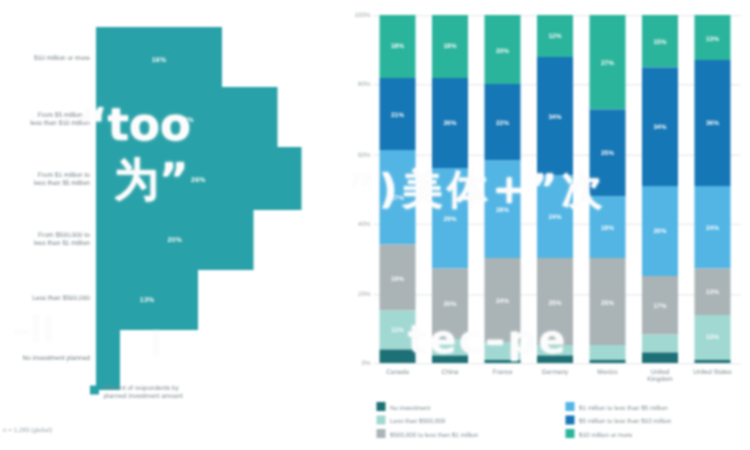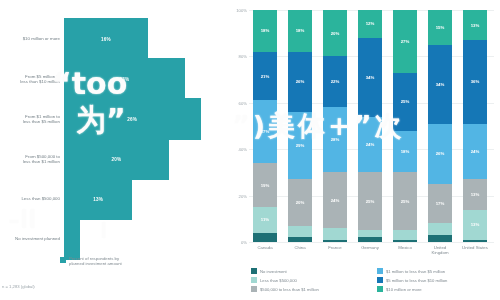--- a/index.html
+++ b/index.html
@@ -305,16 +305,17 @@
           <div class="tx">$10 million or more</div>
         </div>
       </div>
   </div>
 
   <div class="wm">
     <div class="wm1">“too</div>
     <div class="wm3">为”</div>
     <div class="wm4">”)美体+”次</div>
     <div class="wm5">l</div>
+    <div class="wm6">tec–pe</div>
     <div class="wm7">–ll</div>
   </div>
 
 </div>
 
 </body></html>

